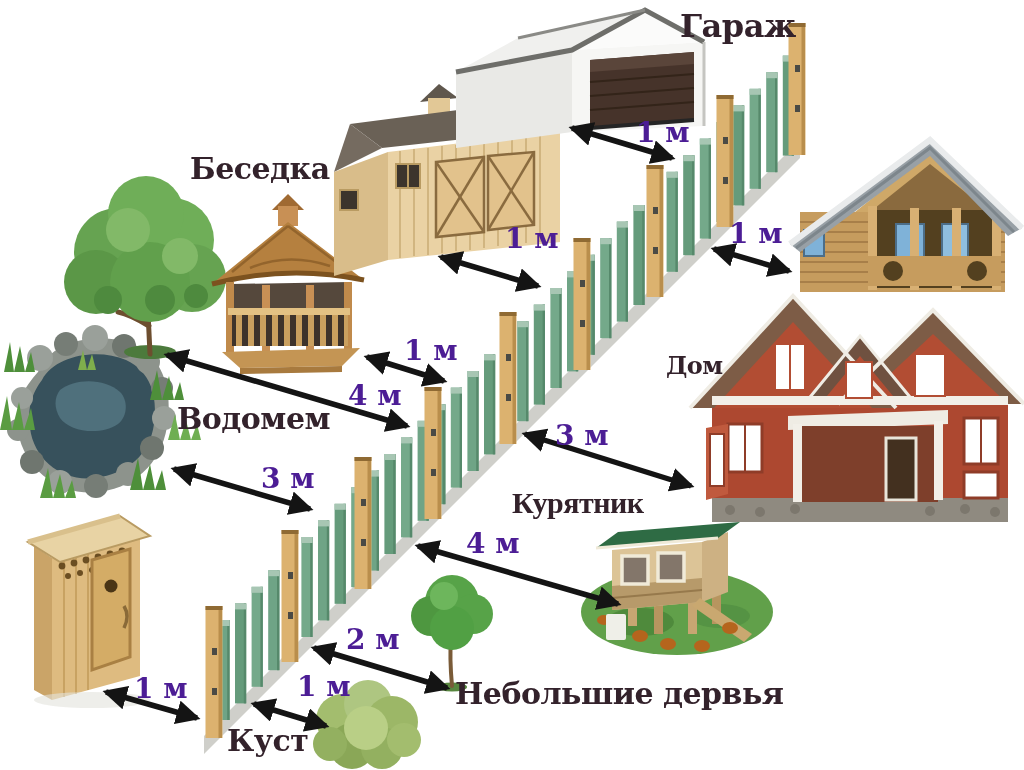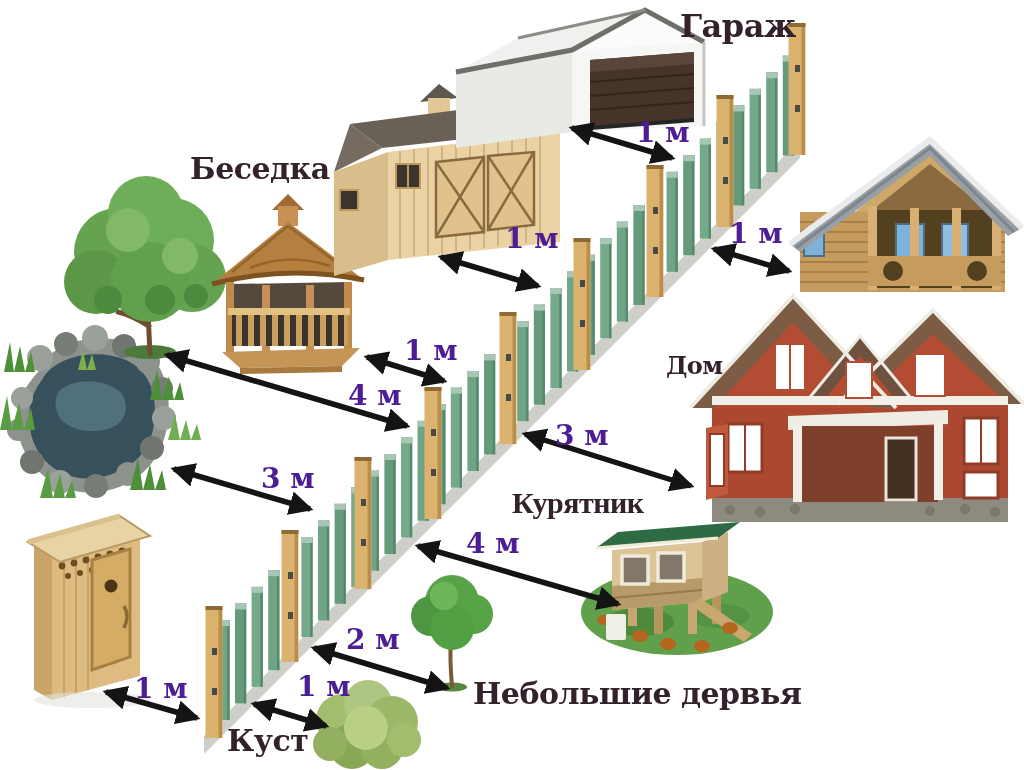--- a/index.html
+++ b/index.html
@@ -461,23 +461,24 @@
     <line x1="106" y1="692" x2="197" y2="718" marker-start="url(#ah)" marker-end="url(#ah)"></line>
     <line x1="418" y1="546" x2="618" y2="604" marker-start="url(#ah)" marker-end="url(#ah)"></line>
     <line x1="254" y1="704" x2="326" y2="726" marker-start="url(#ah)" marker-end="url(#ah)"></line>
     <line x1="314" y1="648" x2="447" y2="688" marker-start="url(#ah)" marker-end="url(#ah)"></line>
   </g>
 </svg>
 
 <div class="lbl" style="left:190px;top:150px;">Беседка</div>
 <div class="lbl" style="left:680px;top:6px;font-size:32px;">Гараж</div>
 <div class="lbl" style="left:618px;top:351px;font-size:24px;margin-left:48px;">Дом</div>
+<div class="lbl" style="left:177px;top:400px;">Водомем</div>
 <div class="lbl" style="left:512px;top:484px;font-family:Liberation Serif, serif;">Курятник</div>
 <div class="lbl" style="left:227px;top:722px;text-align:center;">Куст</div>
-<div class="lbl" style="left:473px;top:675px;">Небольшие дервья</div>
+<div class="lbl" style="left:455px;top:675px;">Небольшие дервья</div>
 
 <div class="dist" style="left:636px;top:116px;">1 м</div>
 <div class="dist" style="left:505px;top:222px;">1 м</div>
 <div class="dist" style="left:404px;top:334px;">1 м</div>
 <div class="dist" style="left:348px;top:379px;">4 м</div>
 <div class="dist" style="left:729px;top:217px;">1 м</div>
 <div class="dist" style="left:261px;top:462px;">3 м</div>
 <div class="dist" style="left:555px;top:419px;">3 м</div>
 <div class="dist" style="left:134px;top:672px;">1 м</div>
 <div class="dist" style="left:466px;top:527px;">4 м</div>

